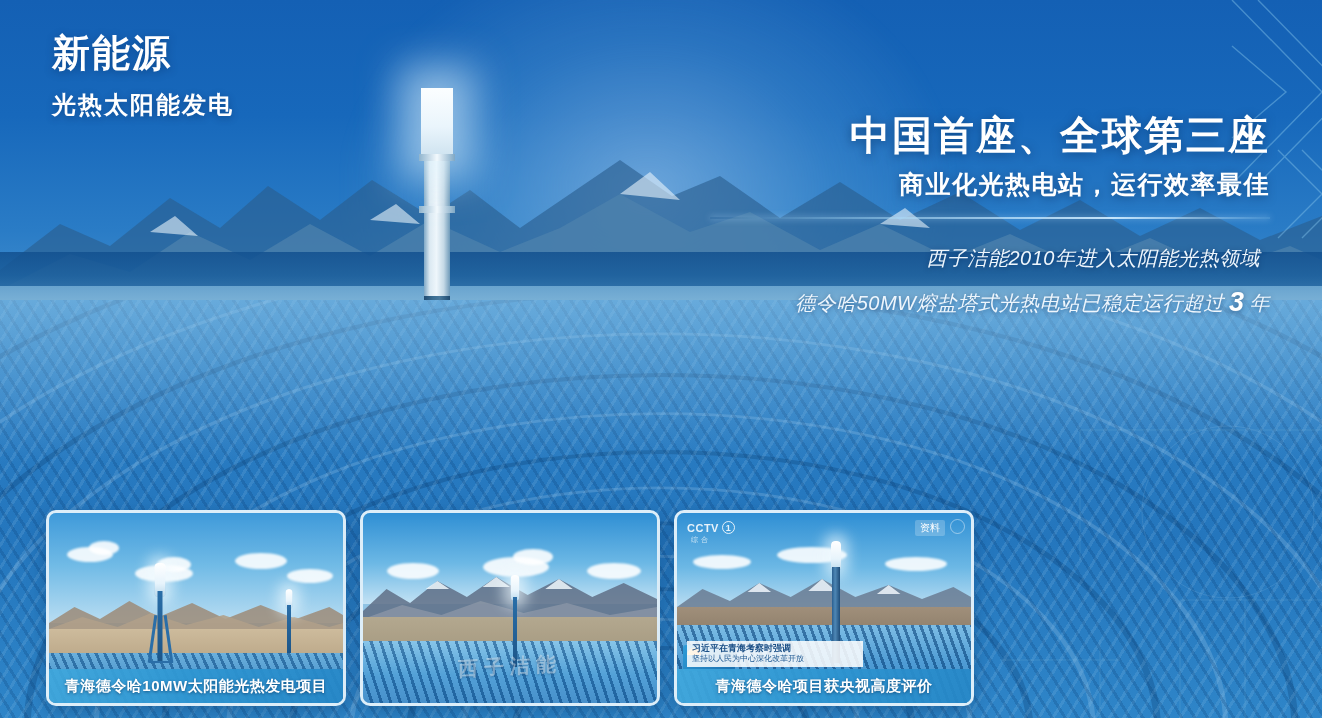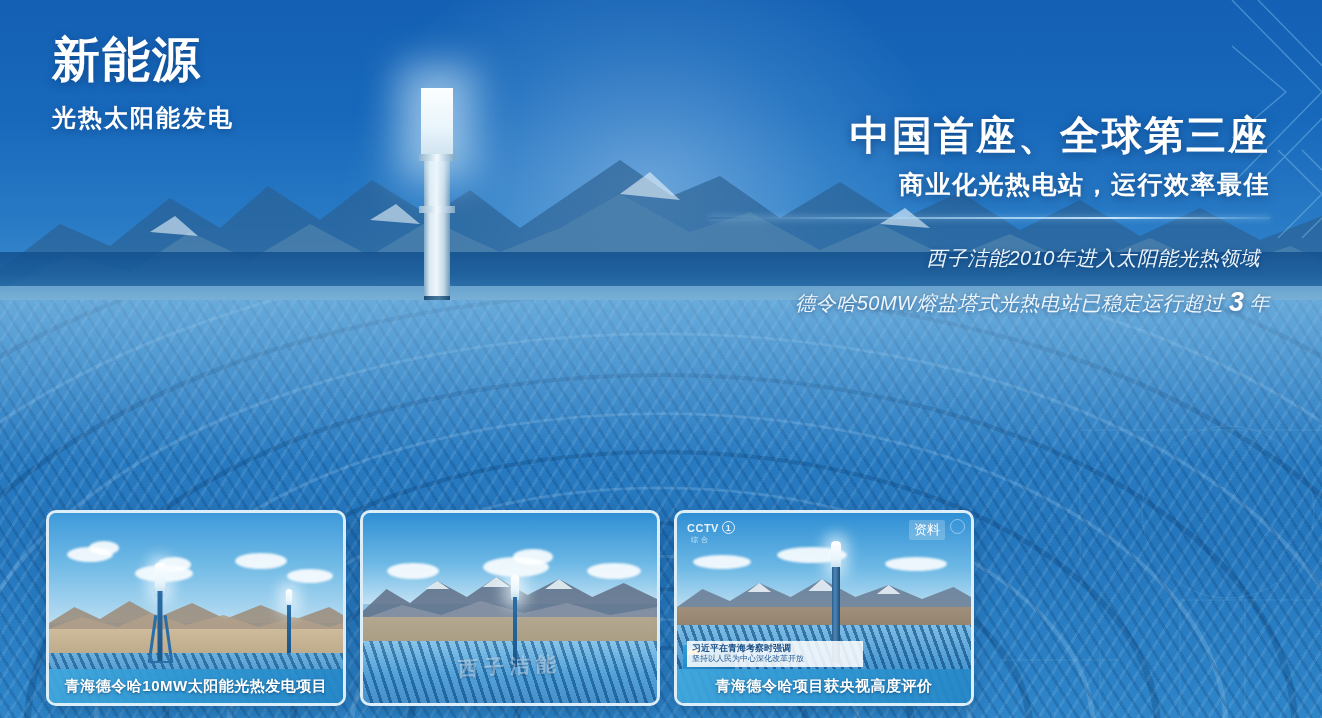--- a/index.html
+++ b/index.html
@@ -96,21 +96,21 @@
     clip-path:polygon(2% 38%,14% 20%,30% 26%,40% 8%,62% 12%,72% 26%,88% 20%,100% 40%,100% 100%,0 100%);
   }
 
   
   .chev { position:absolute; right:0; top:0; width:240px; height:250px; opacity:.55; }
   .tech-lines { position:absolute; inset:0; opacity:.45; }
 
   
   .titles { position:absolute; left:52px; top:28px; }
   .title-main {
-    font-size:48px; font-weight:bold; color:#ffffff; letter-spacing:2px;
+    font-size:38px; font-weight:bold; color:#ffffff; letter-spacing:2px;
     text-shadow:0 2px 8px rgba(0,40,90,.45);
   }
   .title-sub {
     margin-top:10px; font-size:24px; font-weight:bold; color:#ffffff;
     letter-spacing:2px; text-shadow:0 2px 7px rgba(0,40,90,.45);
   }
 
   
   .right-block {
     position:absolute; right:52px; top:112px; width:660px; text-align:right;
@@ -183,21 +183,21 @@
     font-size:11px; font-weight:bold; letter-spacing:.5px;
     display:flex; align-items:center; gap:3px;
   }
   .cctv-logo .circ {
     width:13px; height:13px; border:1.4px solid rgba(255,255,255,.85);
     border-radius:50%; display:flex; align-items:center; justify-content:center;
     font-size:9px; font-weight:bold;
   }
   .cctv-sub { position:absolute; left:14px; top:22px; font-size:7px; color:rgba(255,255,255,.7); letter-spacing:3px; }
   .cctv-badge {
-    position:absolute; right:26px; top:7px; font-size:13px; color:#ffffff;
+    position:absolute; right:26px; top:7px; font-size:10px; color:#ffffff;
     background:rgba(255,255,255,.22); padding:1px 5px; border-radius:2px;
   }
   .cctv-ring { position:absolute; right:6px; top:6px; width:15px; height:15px;
     border:1.4px solid rgba(255,255,255,.45); border-radius:50%; }
   .news-ticker {
     position:absolute; left:10px; bottom:36px; width:176px;
     background:rgba(255,255,255,.86); padding:2px 5px 3px 5px;
   }
   .news-ticker .l1 { font-size:9px; font-weight:bold; color:#1a4f86; line-height:1.25; white-space:nowrap; }
   .news-ticker .l2 { font-size:8px; color:#215a93; line-height:1.25; white-space:nowrap; }

